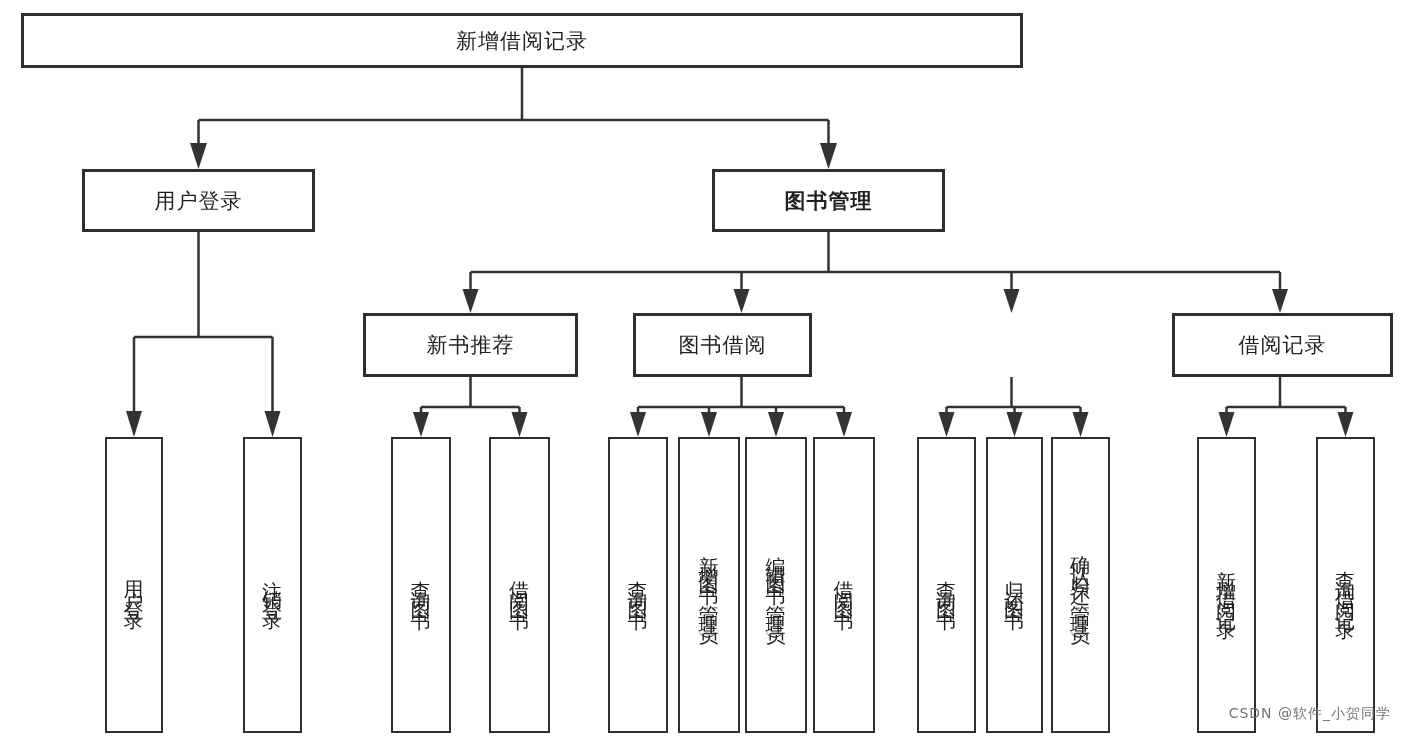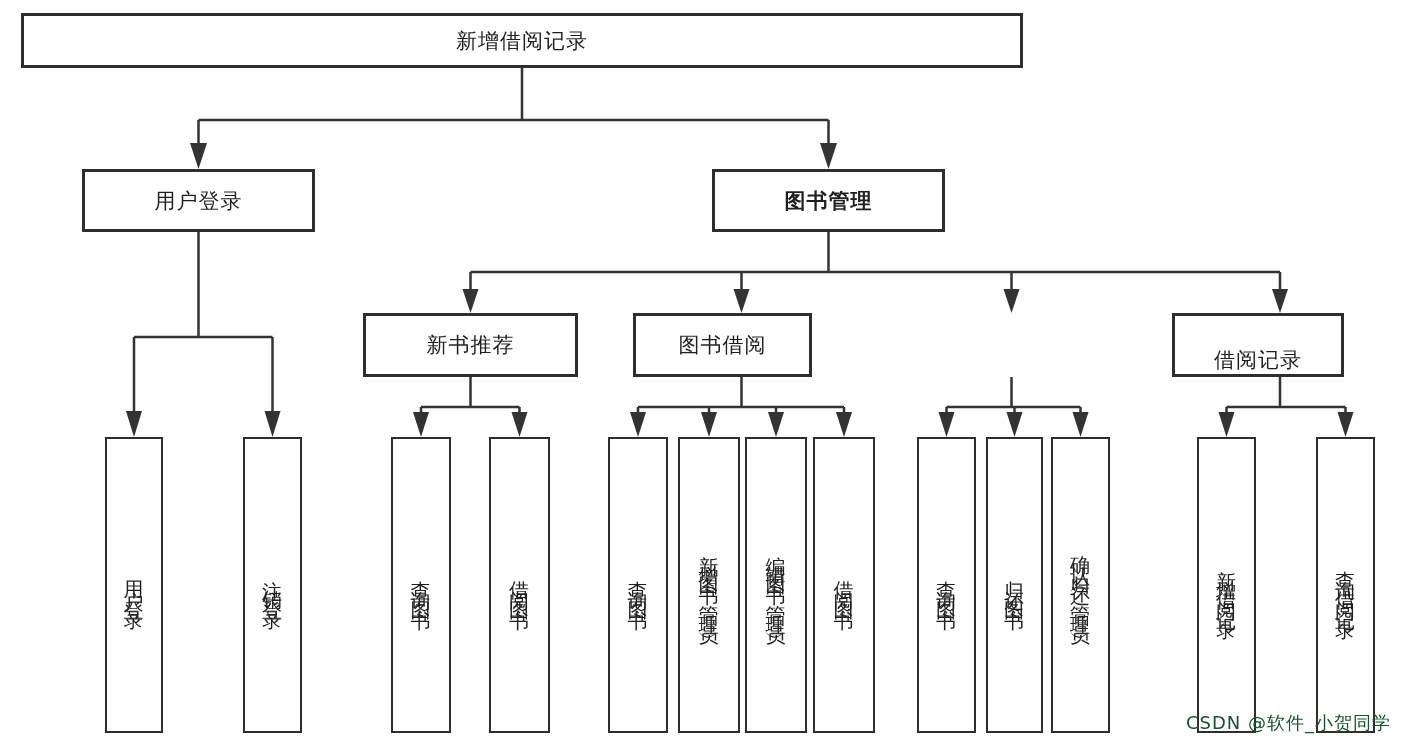--- a/index.html
+++ b/index.html
@@ -16,22 +16,22 @@
   .lvl0{left:21px;top:13px;width:1002px;height:55px;font-size:21px;letter-spacing:1px;}
   .lvl1{top:169px;width:233px;height:63px;font-size:21px;letter-spacing:1px;}
   .lvl2{top:313px;height:64px;font-size:21px;letter-spacing:1px;}
   .leaf{top:437px;height:296px;border-width:2.5px;}
   .leaf .v{
     writing-mode:vertical-rl;text-orientation:mixed;
     font-size:20px;line-height:1;letter-spacing:10px;
     display:block;
   }
   .watermark{
-    position:absolute;right:14px;bottom:12px;z-index:3;
-    font-size:18px;color:#14532d;letter-spacing:1px;white-space:nowrap;
+    position:absolute;right:14px;bottom:24px;z-index:3;
+    font-size:14px;color:#737373;letter-spacing:1px;white-space:nowrap;
   }
 </style>
 </head>
 <body>
 
 <div class="stage">
 
   <svg width="1405" height="747" viewBox="0 0 1405 747">
     <g stroke="#333333" stroke-width="2.5" fill="none">
 
@@ -82,21 +82,21 @@
   <div class="box lvl1" style="left:712px;font-weight:bold;">
     <span>图书管理</span>
   </div>
 
   <div class="box lvl2" style="left:363px;width:215px;">
     <span>新书推荐</span>
   </div>
   <div class="box lvl2" style="left:633px;width:179px;">
     <span>图书借阅</span>
   </div>
-  <div class="box lvl2" style="left:1172px;width:172px;align-items:flex-end;">
+  <div class="box lvl2" style="left:1172px;width:221px;">
     <span>借阅记录</span>
   </div>
 
   <div class="box leaf" style="left:105px;width:58px;">
     <span class="v">用户登录</span>
   </div>
   <div class="box leaf" style="left:243px;width:59px;">
     <span class="v">注销登录</span>
   </div>
 

